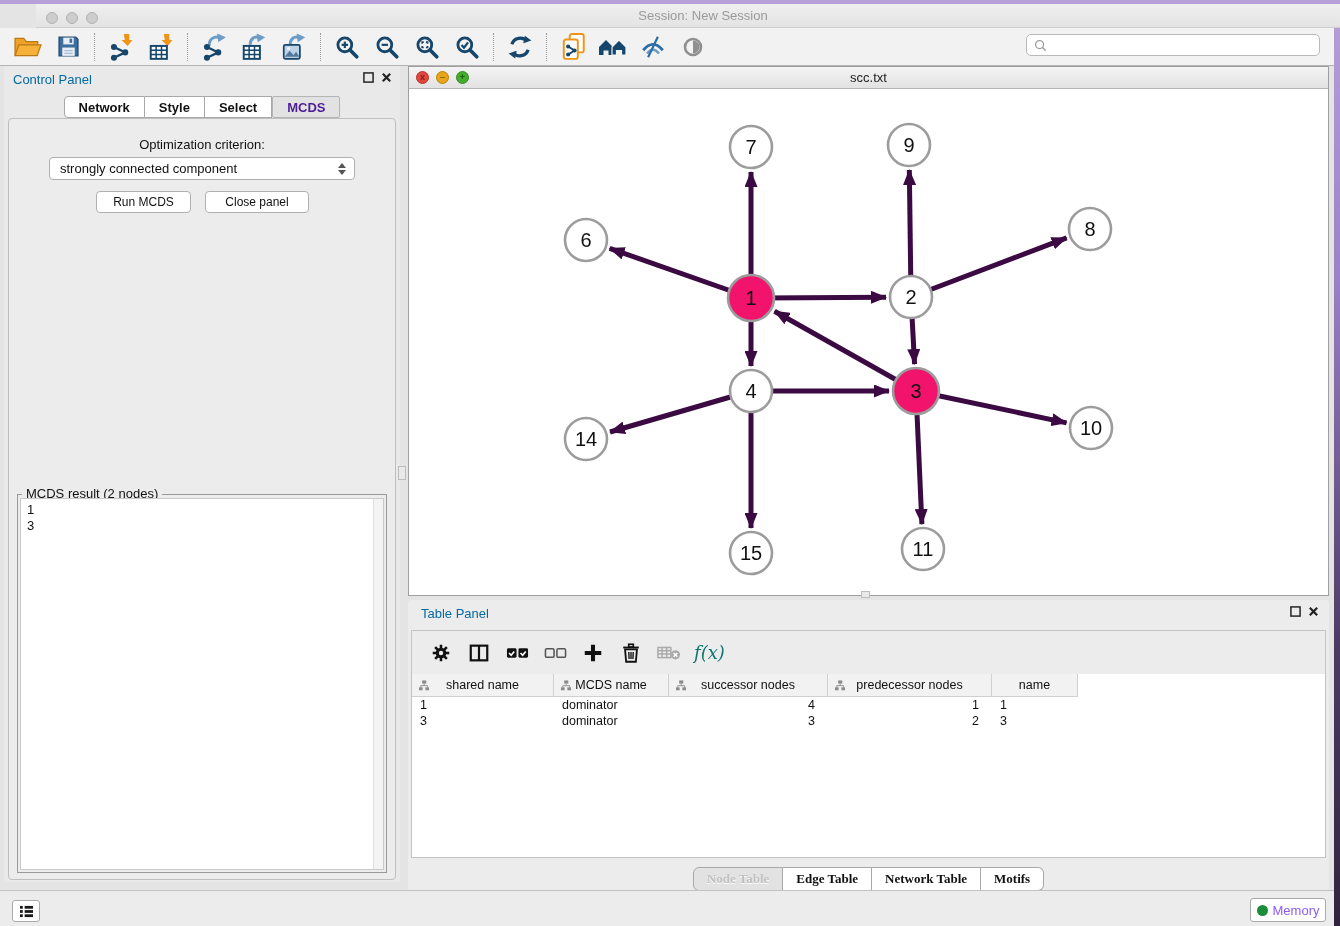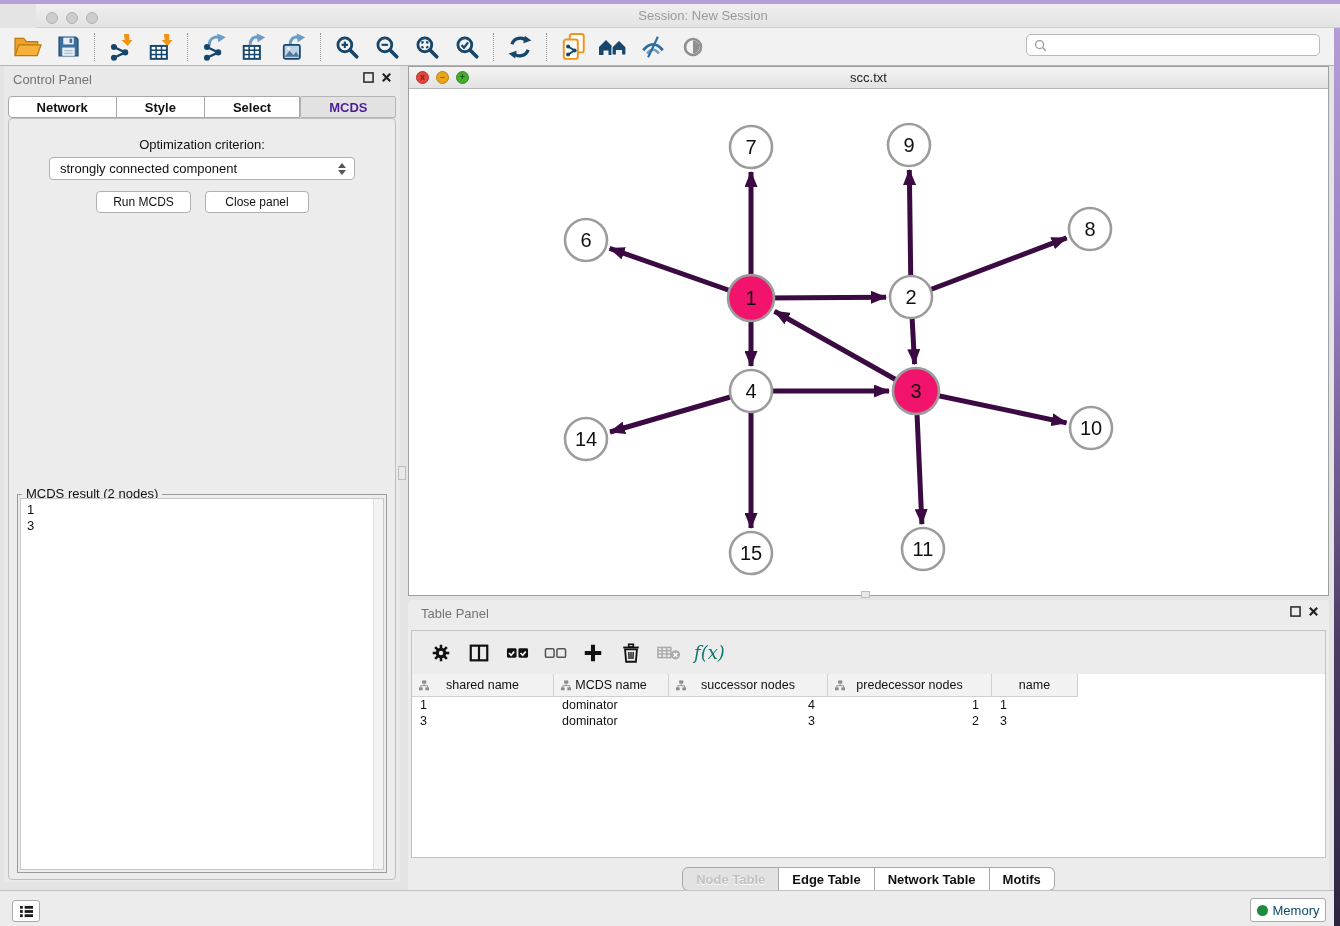--- a/index.html
+++ b/index.html
@@ -29,24 +29,24 @@
             border-left:1px dotted #9a9a9a; }
   .search-box { position:absolute; right:14px; top:6px; width:294px; height:22px; background:#fff;
                 border:1px solid #b9b9b9; border-radius:5px; display:flex; align-items:center; }
   .search-box svg { margin:0 4px 0 7px; }
   .search-box input { border:none; outline:none; flex:1; font-size:12px; height:18px;
                       font-family:"Liberation Sans",sans-serif; background:transparent; }
 
   
   .cpanel { position:absolute; left:4px; top:62px; width:396px; height:816px; background:#e9e9e9; }
   .panel-head { position:relative; height:26px; }
-  .panel-head .ph-title { position:absolute; left:9px; top:6px; font-size:13px; color:#737373; }
+  .panel-head .ph-title { position:absolute; left:9px; top:6px; font-size:13px; color:#0369a1; }
   .ph-icons { position:absolute; right:8px; top:6px; display:flex; gap:7px; }
   .cp-tabs { position:absolute; left:0; right:0; top:30px; display:flex; justify-content:center; }
-  .cp-tab { height:22px; padding:0 28px; background:#fff; border:1px solid #a8a8a8; border-left:none;
+  .cp-tab { height:22px; padding:0 14px; background:#fff; border:1px solid #a8a8a8; border-left:none;
             font-size:13px; font-weight:bold; color:#111; display:flex; align-items:center; }
   .cp-tab:first-child { border-left:1px solid #a8a8a8; border-radius:4px 0 0 4px; }
   .cp-tab:last-child { border-radius:0 4px 4px 0; }
   .cp-tab.active { background:#e2e2e2; color:#4c1d95; border-radius:2px; border:1px solid #b5b5b5; }
   .cp-body { position:absolute; left:4px; right:4px; top:52px; bottom:2px; background:#ececec;
              border:1px solid #bfbfbf; border-radius:4px; }
   .opt-label { position:absolute; left:0; right:0; top:18px; text-align:center; font-size:13px; color:#111; }
   .criterion { position:absolute; left:40px; right:40px; top:38px; height:23px; background:#fff;
                border:1px solid #b0b0b0; border-radius:4px; font-size:13px; color:#111;
                display:flex; align-items:center; padding-left:10px; }
@@ -101,30 +101,30 @@
               border-bottom:1px solid #cfcfcf; font-size:12.5px; color:#111;
               display:flex; align-items:center; justify-content:center; }
   .nt-hcell .hicon { position:absolute; left:6px; top:6px; }
   .nt-row { display:flex; height:16px; background:#fff; }
   .nt-cell { font-size:12.5px; color:#111; line-height:16px; padding:0 8px; }
   .nt-cell.r { text-align:right; padding-right:13px; }
 
   .tp-tabs { position:absolute; left:0; right:0; bottom:3px; height:24px; display:flex;
              justify-content:center; }
   .tp-tab { height:24px; padding:0 13px; background:#fff; border:1px solid #a8a8a8; border-left:none;
-            font-size:13px; font-weight:bold; color:#111; display:flex; align-items:center; }
+            font-size:13px; font-weight:bold; color:#111; display:flex; align-items:center;font-family:Liberation Serif, serif; }
   .tp-tab:first-child { border-left:1px solid #a8a8a8; border-radius:6px 0 0 6px; }
   .tp-tab:last-child { border-radius:0 6px 6px 0; }
   .tp-tab.active { background:#e2e2e2; color:#c0c0c0; text-shadow:0 1px 0 #fff; }
 
   
   .statusbar { position:absolute; left:0; bottom:0; width:100%; height:36px; background:#ececec;
                border-top:1px solid #c2c2c2; }
   .sb-btn { position:absolute; background:#fff; border:1px solid #ababab; border-radius:3px;
-            display:flex; align-items:center; justify-content:center; gap:5px; font-size:13px; color:#0c4a6e; }
+            display:flex; align-items:center; justify-content:center; gap:5px; font-size:13px; color:#8b5cf6; }
   .memdot { width:11px; height:11px; border-radius:50%; background:#1b8c3a; }
 </style>
 </head>
 <body>
 
 <div class="page">
   <div class="app">
 
     <div class="titlebar">
       <span class="tl-dot" style="left:10px"></span>

